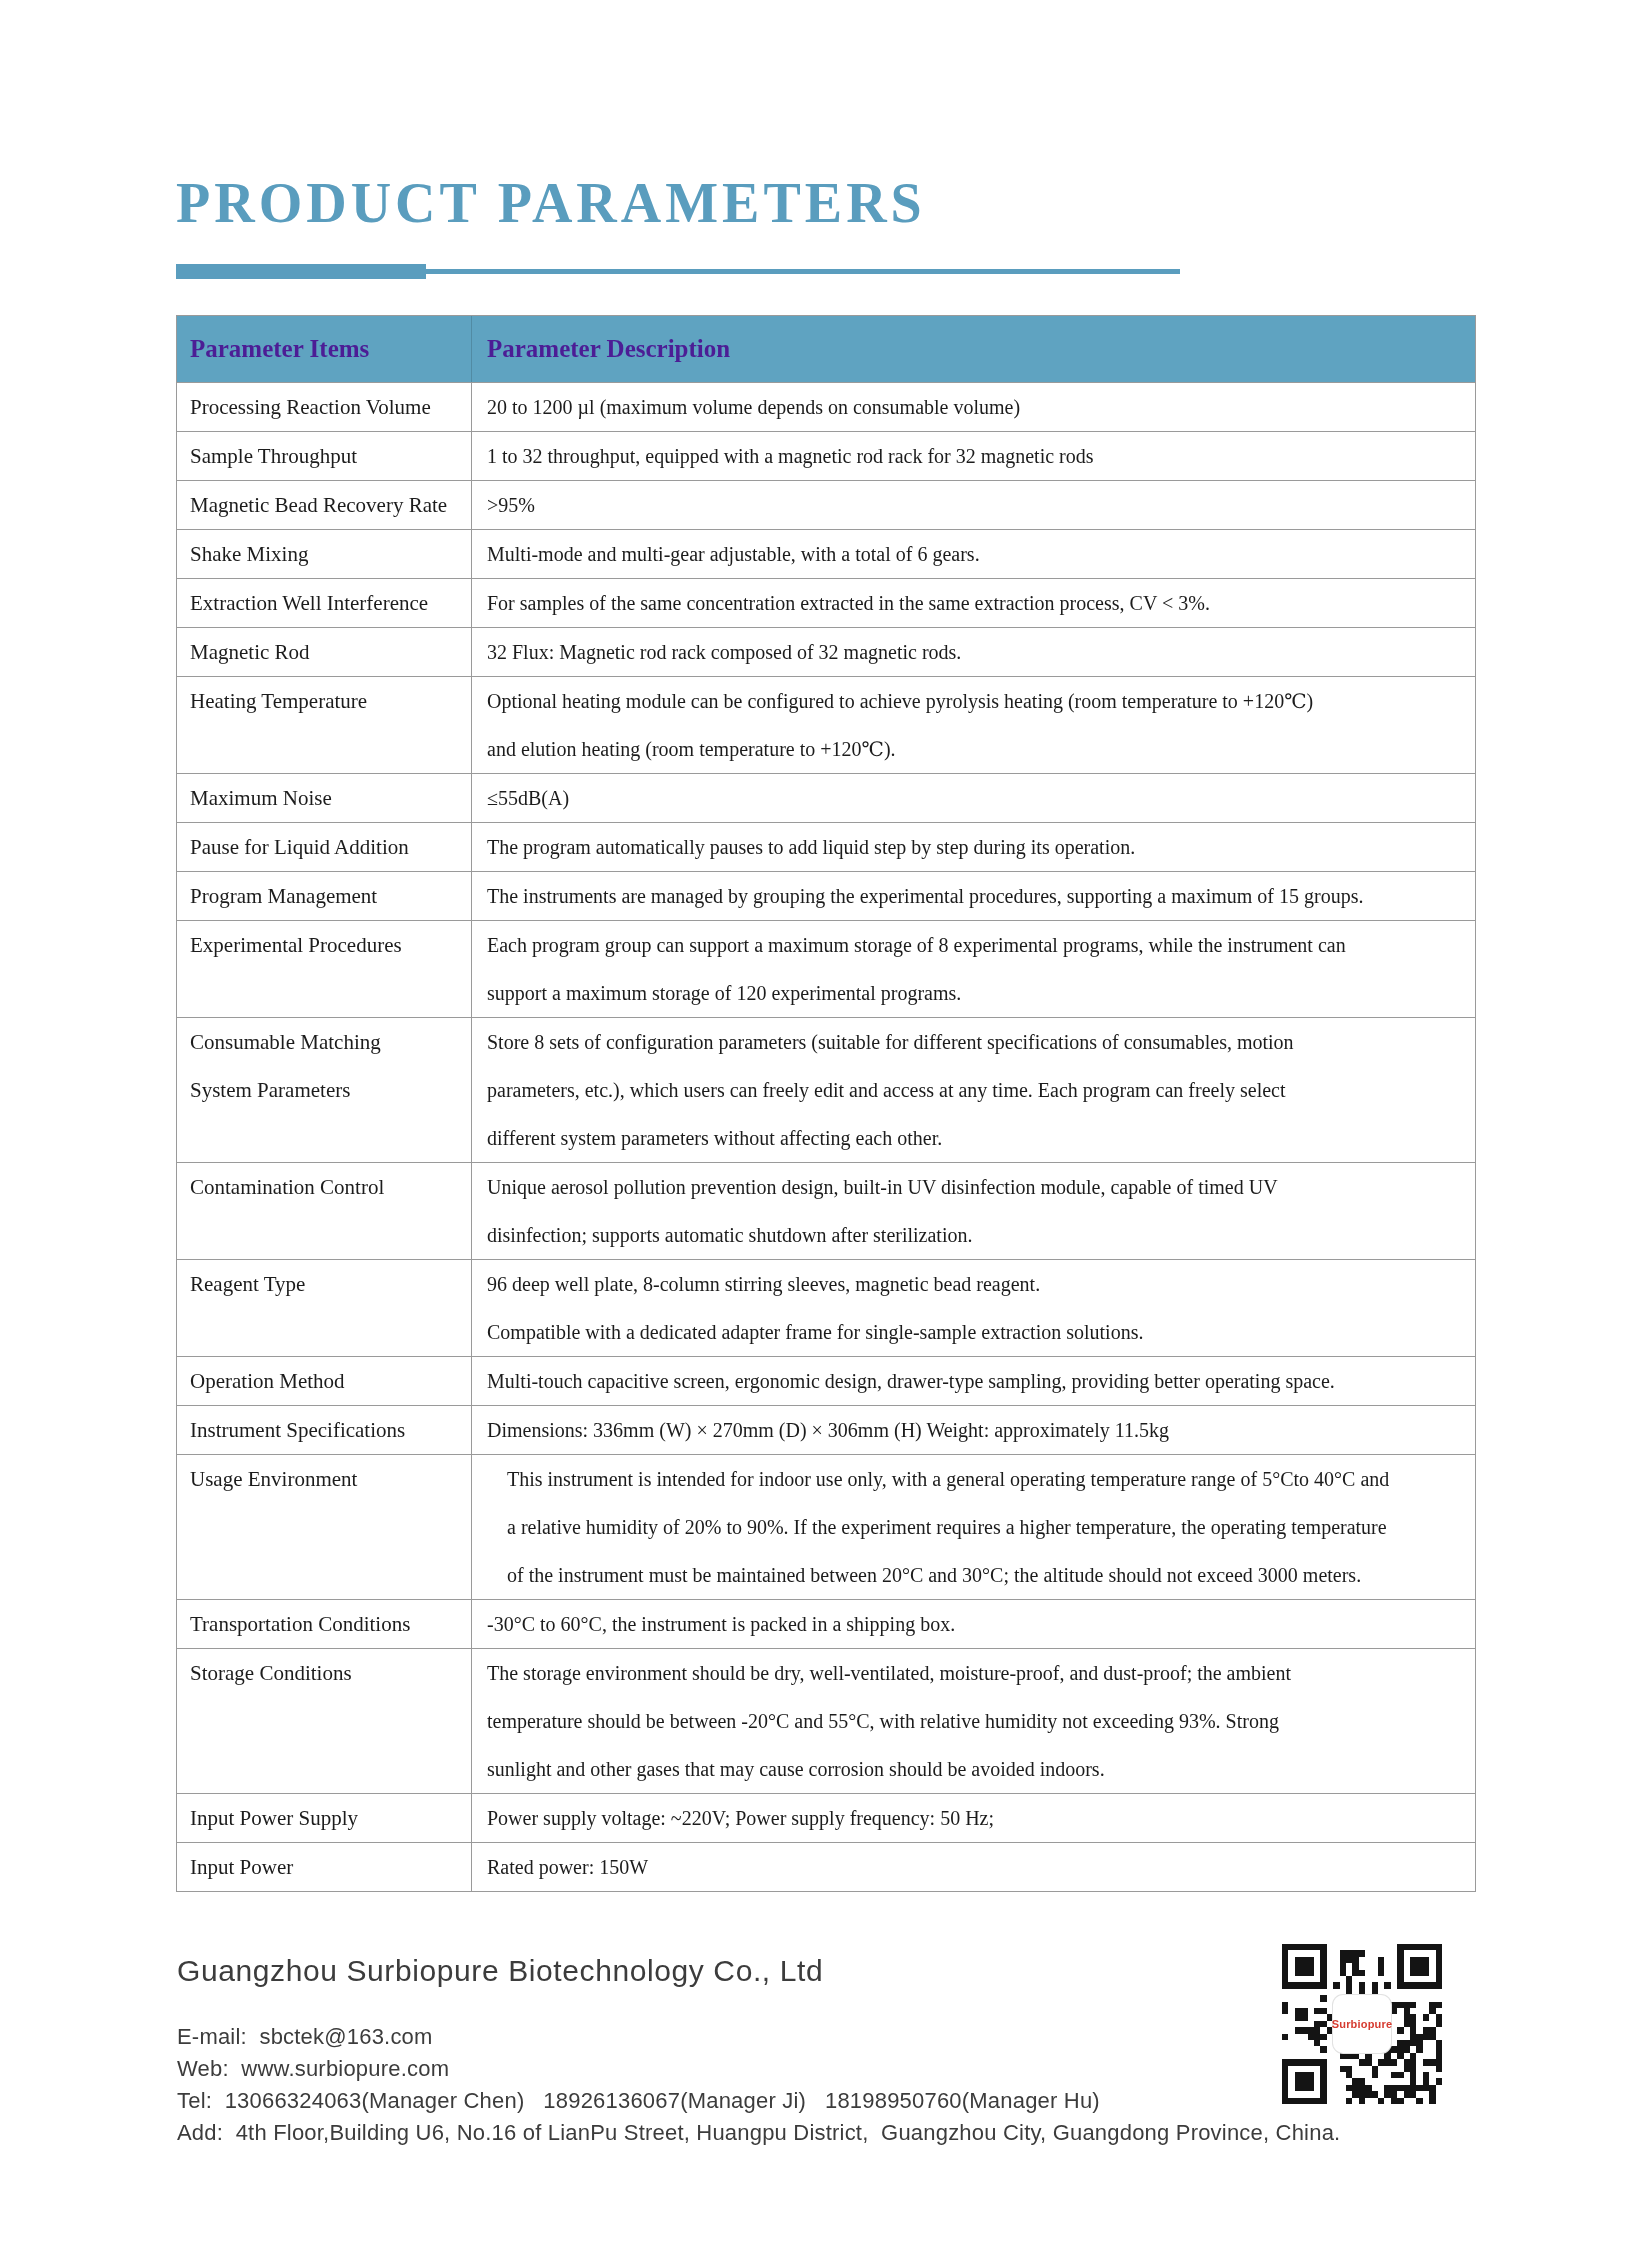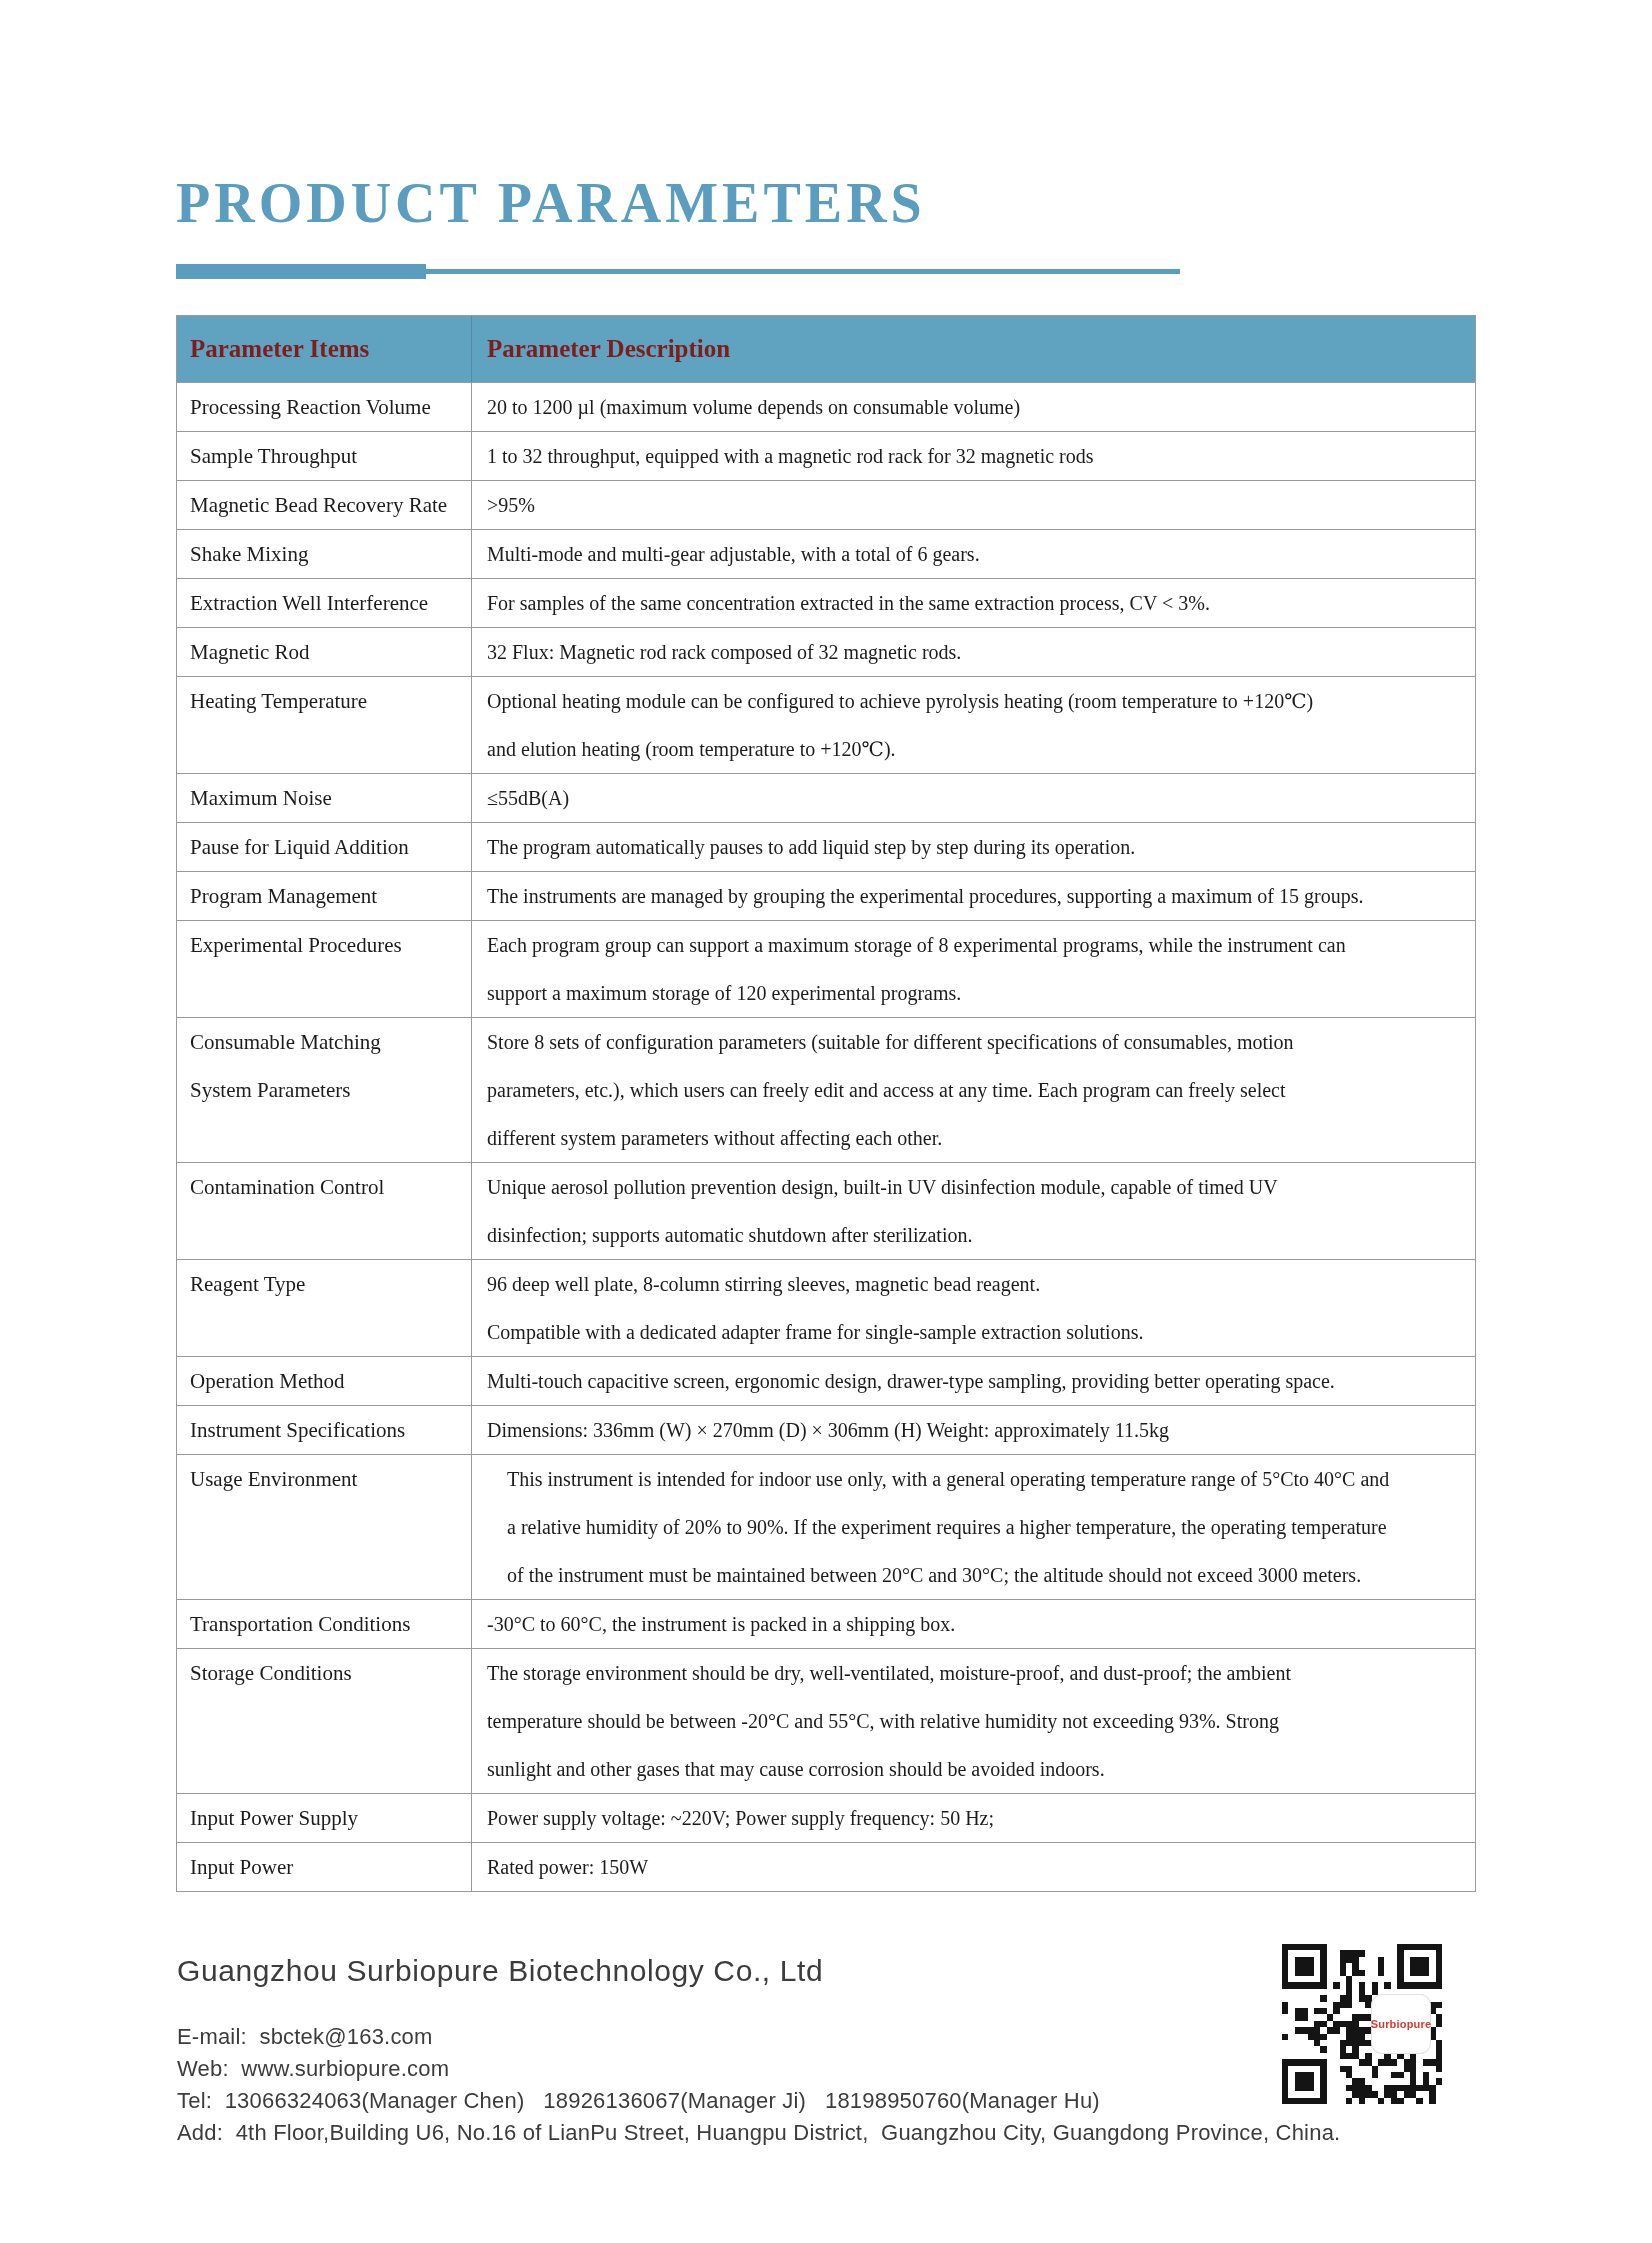--- a/index.html
+++ b/index.html
@@ -26,21 +26,21 @@
   .rule-thin{flex:1;height:5px;background:var(--accent,#5A9DBE);}
 
   
   .ptable{
     position:absolute;left:176px;top:315px;width:1300px;
     box-sizing:border-box;border:1px solid var(--border,#9A9A9A);
     background:#fff;
   }
   .thead{
     display:flex;height:66px;background:var(--header-bg,#5FA3C1);
-    color:#7f1d1d;font-weight:bold;font-size:25px;align-items:center;
+    color:#4c1d95;font-weight:bold;font-size:25px;align-items:center;
   }
   .th{box-sizing:border-box;height:100%;display:flex;align-items:center;}
   .th.item{width:295px;padding-left:13px;border-right:1px solid rgba(70,120,140,.55);}
   .th.desc{flex:1;padding-left:15px;}
   .tr{display:flex;border-top:1px solid var(--border,#9A9A9A);}
   .td{box-sizing:border-box;overflow:hidden;}
   .td.item{width:295px;padding-left:13px;border-right:1px solid var(--border,#9A9A9A);font-size:21px;}
   .td.desc{flex:1;padding-left:15px;font-size:20px;}
   .td .line{height:48px;line-height:48px;white-space:pre;}
 
@@ -52,21 +52,21 @@
   }
   .contact{position:absolute;left:177px;top:2021px;font-size:22px;letter-spacing:.2px;}
   .contact .cline{height:32px;line-height:32px;white-space:pre;}
 
   
   .qr{position:absolute;left:1282px;top:1944px;width:160px;height:160px;}
   .qr svg{position:absolute;inset:0;fill:#141414;shape-rendering:crispEdges;}
   .qr-logo{
     position:absolute;left:51px;top:51px;width:58px;height:58px;
     background:#fff;border-radius:10px;box-shadow:0 0 0 1px #e2e2e2;
-    display:flex;align-items:center;justify-content:center;margin-left:39px;
+    display:flex;align-items:center;justify-content:center;
   }
   .qr-logo span{
     font-family:"Liberation Sans","DejaVu Sans",sans-serif;
     font-size:11px;font-weight:bold;color:var(--qr-logo,#D63B30);
     letter-spacing:.2px;
   }
 </style>
 </head>
 <body>
 

